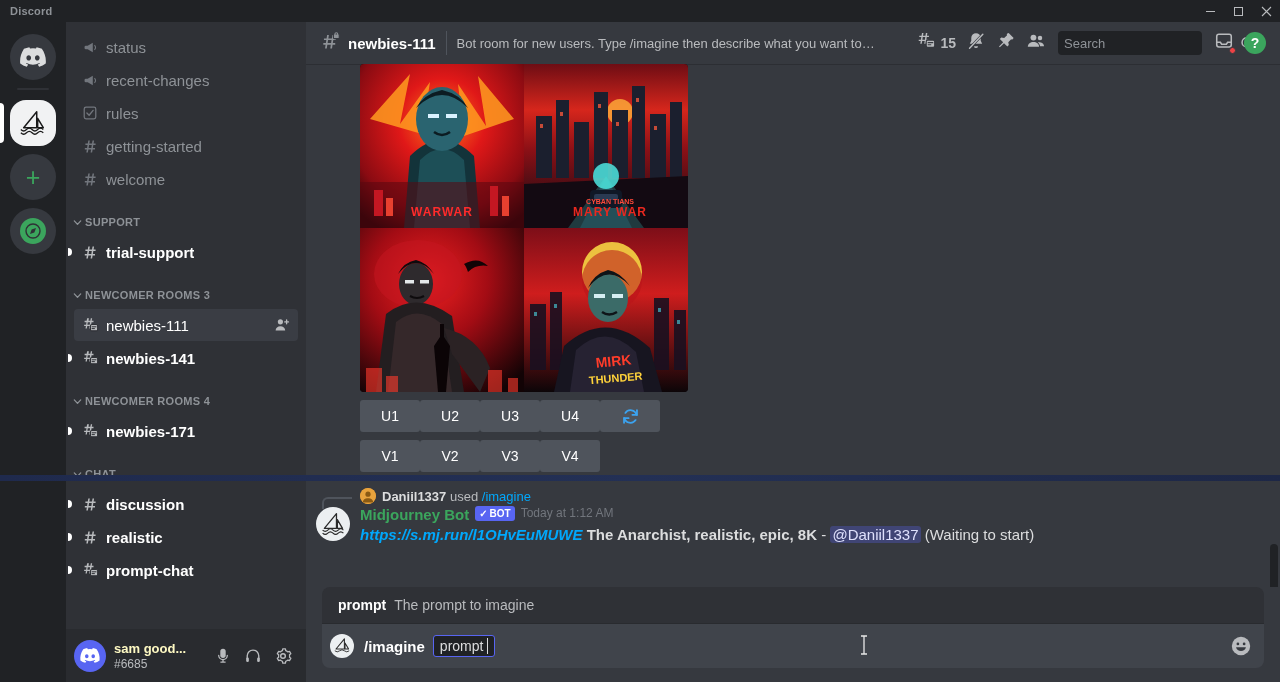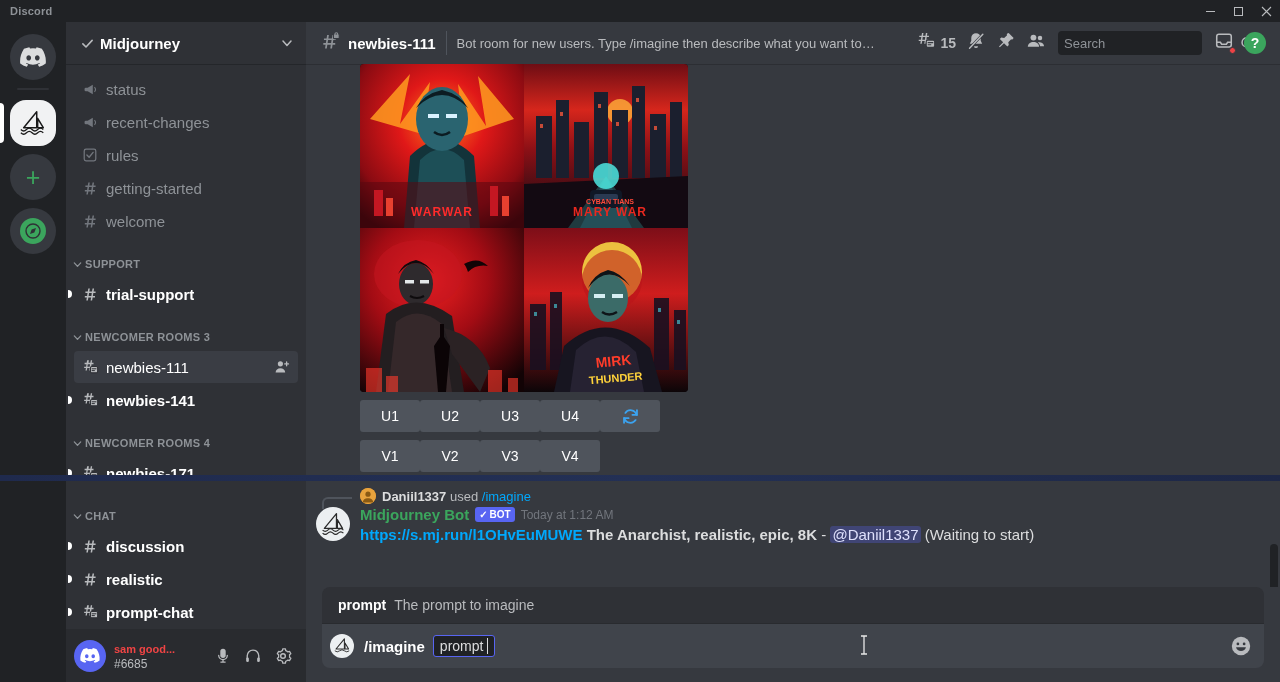--- a/index.html
+++ b/index.html
@@ -110,21 +110,21 @@
   .userpanel {
     height: 53px; min-height: 53px; background: #292b2f;
     display: flex; align-items: center; padding: 0 8px;
   }
   .user-avatar {
     width: 32px; height: 32px; border-radius: 50%; background: #5865f2;
     display: flex; align-items: center; justify-content: center; flex: 0 0 32px;
   }
   .user-meta { margin-left: 8px; min-width: 0; flex: 1; }
   .user-name {
-    color: #ef4444; font-size: 11px; font-weight: bold; line-height: 16px;
+    color: #fef9c3; font-size: 13px; font-weight: bold; line-height: 16px;
     white-space: nowrap; overflow: hidden; text-overflow: ellipsis;
   }
   .user-tag { color: #b9bbbe; font-size: 12px; line-height: 14px; }
   .user-btn {
     width: 30px; height: 30px; display: flex; align-items: center; justify-content: center;
     color: #b9bbbe; border-radius: 4px; cursor: pointer;
   }
 
   
   .main {
@@ -201,30 +201,30 @@
   .sys-text { color: #b9bbbe; font-size: 13px; }
   .sys-user { color: #dcddde; font-weight: 600; }
   .slashcmd { color: #00a8fc; }
 
   .message { position: relative; margin-top: 2px; }
   .msg-avatar {
     position: absolute; left: -44px; top: 1px; width: 34px; height: 34px;
     border-radius: 50%; background: #eceff1; overflow: hidden;
     display: flex; align-items: center; justify-content: center;
   }
-  .msg-head { display: flex; align-items: center; gap: 6px; }
+  .msg-head { display: flex; gap: 6px; }
   .msg-author { color: #3ba55d; font-size: 15px; font-weight: 600; }
   .bot-tag {
     background: #5865f2; color: #fff; font-size: 10px; font-weight: bold;
     border-radius: 3px; padding: 1px 4px; display: flex; align-items: center; gap: 2px;
     line-height: 12px; height: 15px;
   }
   .msg-ts { color: #72767d; font-size: 12px; }
   .msg-body { color: #dcddde; font-size: 15px; line-height: 20px; margin-top: 2px; }
-  .msg-link { color: #00a8fc; font-weight: bold; text-decoration: none; cursor: pointer; }
+  .msg-link { color: #00a8fc; font-weight: bold; text-decoration: none; cursor: pointer; font-style: italic; }
   .msg-strong { font-weight: bold; color: #dcddde; }
   .mention {
     background: rgba(88,101,242,.3); color: #dee0fc; border-radius: 3px;
     padding: 0 2px; cursor: pointer; font-weight: 500;
   }
 
   .scrollbar {
     position: absolute; right: 2px; top: 480px; width: 8px; height: 96px;
     background: #202225; border-radius: 4px; cursor: pointer;
   }
@@ -327,33 +327,20 @@
           <svg width="16" height="16" viewBox="0 0 16 16">
             <circle cx="8" cy="8" r="7" fill="none" stroke="#2f3136" stroke-width="1.4"></circle>
             <path d="M11 5 L6.6 6.6 L5 11 L9.4 9.4 Z" fill="#2f3136"></path>
           </svg>
         </div>
       </div>
     </div>
   </div>
 
   <div class="sidebar">
-    <div class="guild-header">
-      <span class="guild-check">
-        <svg width="13" height="13" viewBox="0 0 14 14">
-            <path d="M2 7.4 L5.4 10.8 L12 3.6" stroke="currentColor" stroke-width="1.7" fill="none" stroke-linecap="round" stroke-linejoin="round"></path>
-          </svg>
-      </span>
-      <span class="guild-name">Midjourney</span>
-      <span class="guild-chevron">
-        <svg width="14" height="14" viewBox="0 0 14 14">
-            <path d="M3 5 L7 9.5 L11 5" stroke="currentColor" stroke-width="1.5" fill="none" stroke-linecap="round" stroke-linejoin="round"></path>
-          </svg>
-      </span>
-    </div>
 
     <div class="chan-scroll">
 
       <div class="chan-row">
         <span class="chan-ico">
           <svg width="17" height="17" viewBox="0 0 20 20" fill="currentColor">
               <path d="M4.5 8h2.2l6-3.6v11.2l-6-3.6H4.5A1.5 1.5 0 0 1 3 10.5v-1A1.5 1.5 0 0 1 4.5 8z"></path>
               <path d="M14.6 7.3a3.4 3.4 0 0 1 0 5.4" stroke="currentColor" stroke-width="1.3" fill="none"></path>
             </svg>
         </span>

